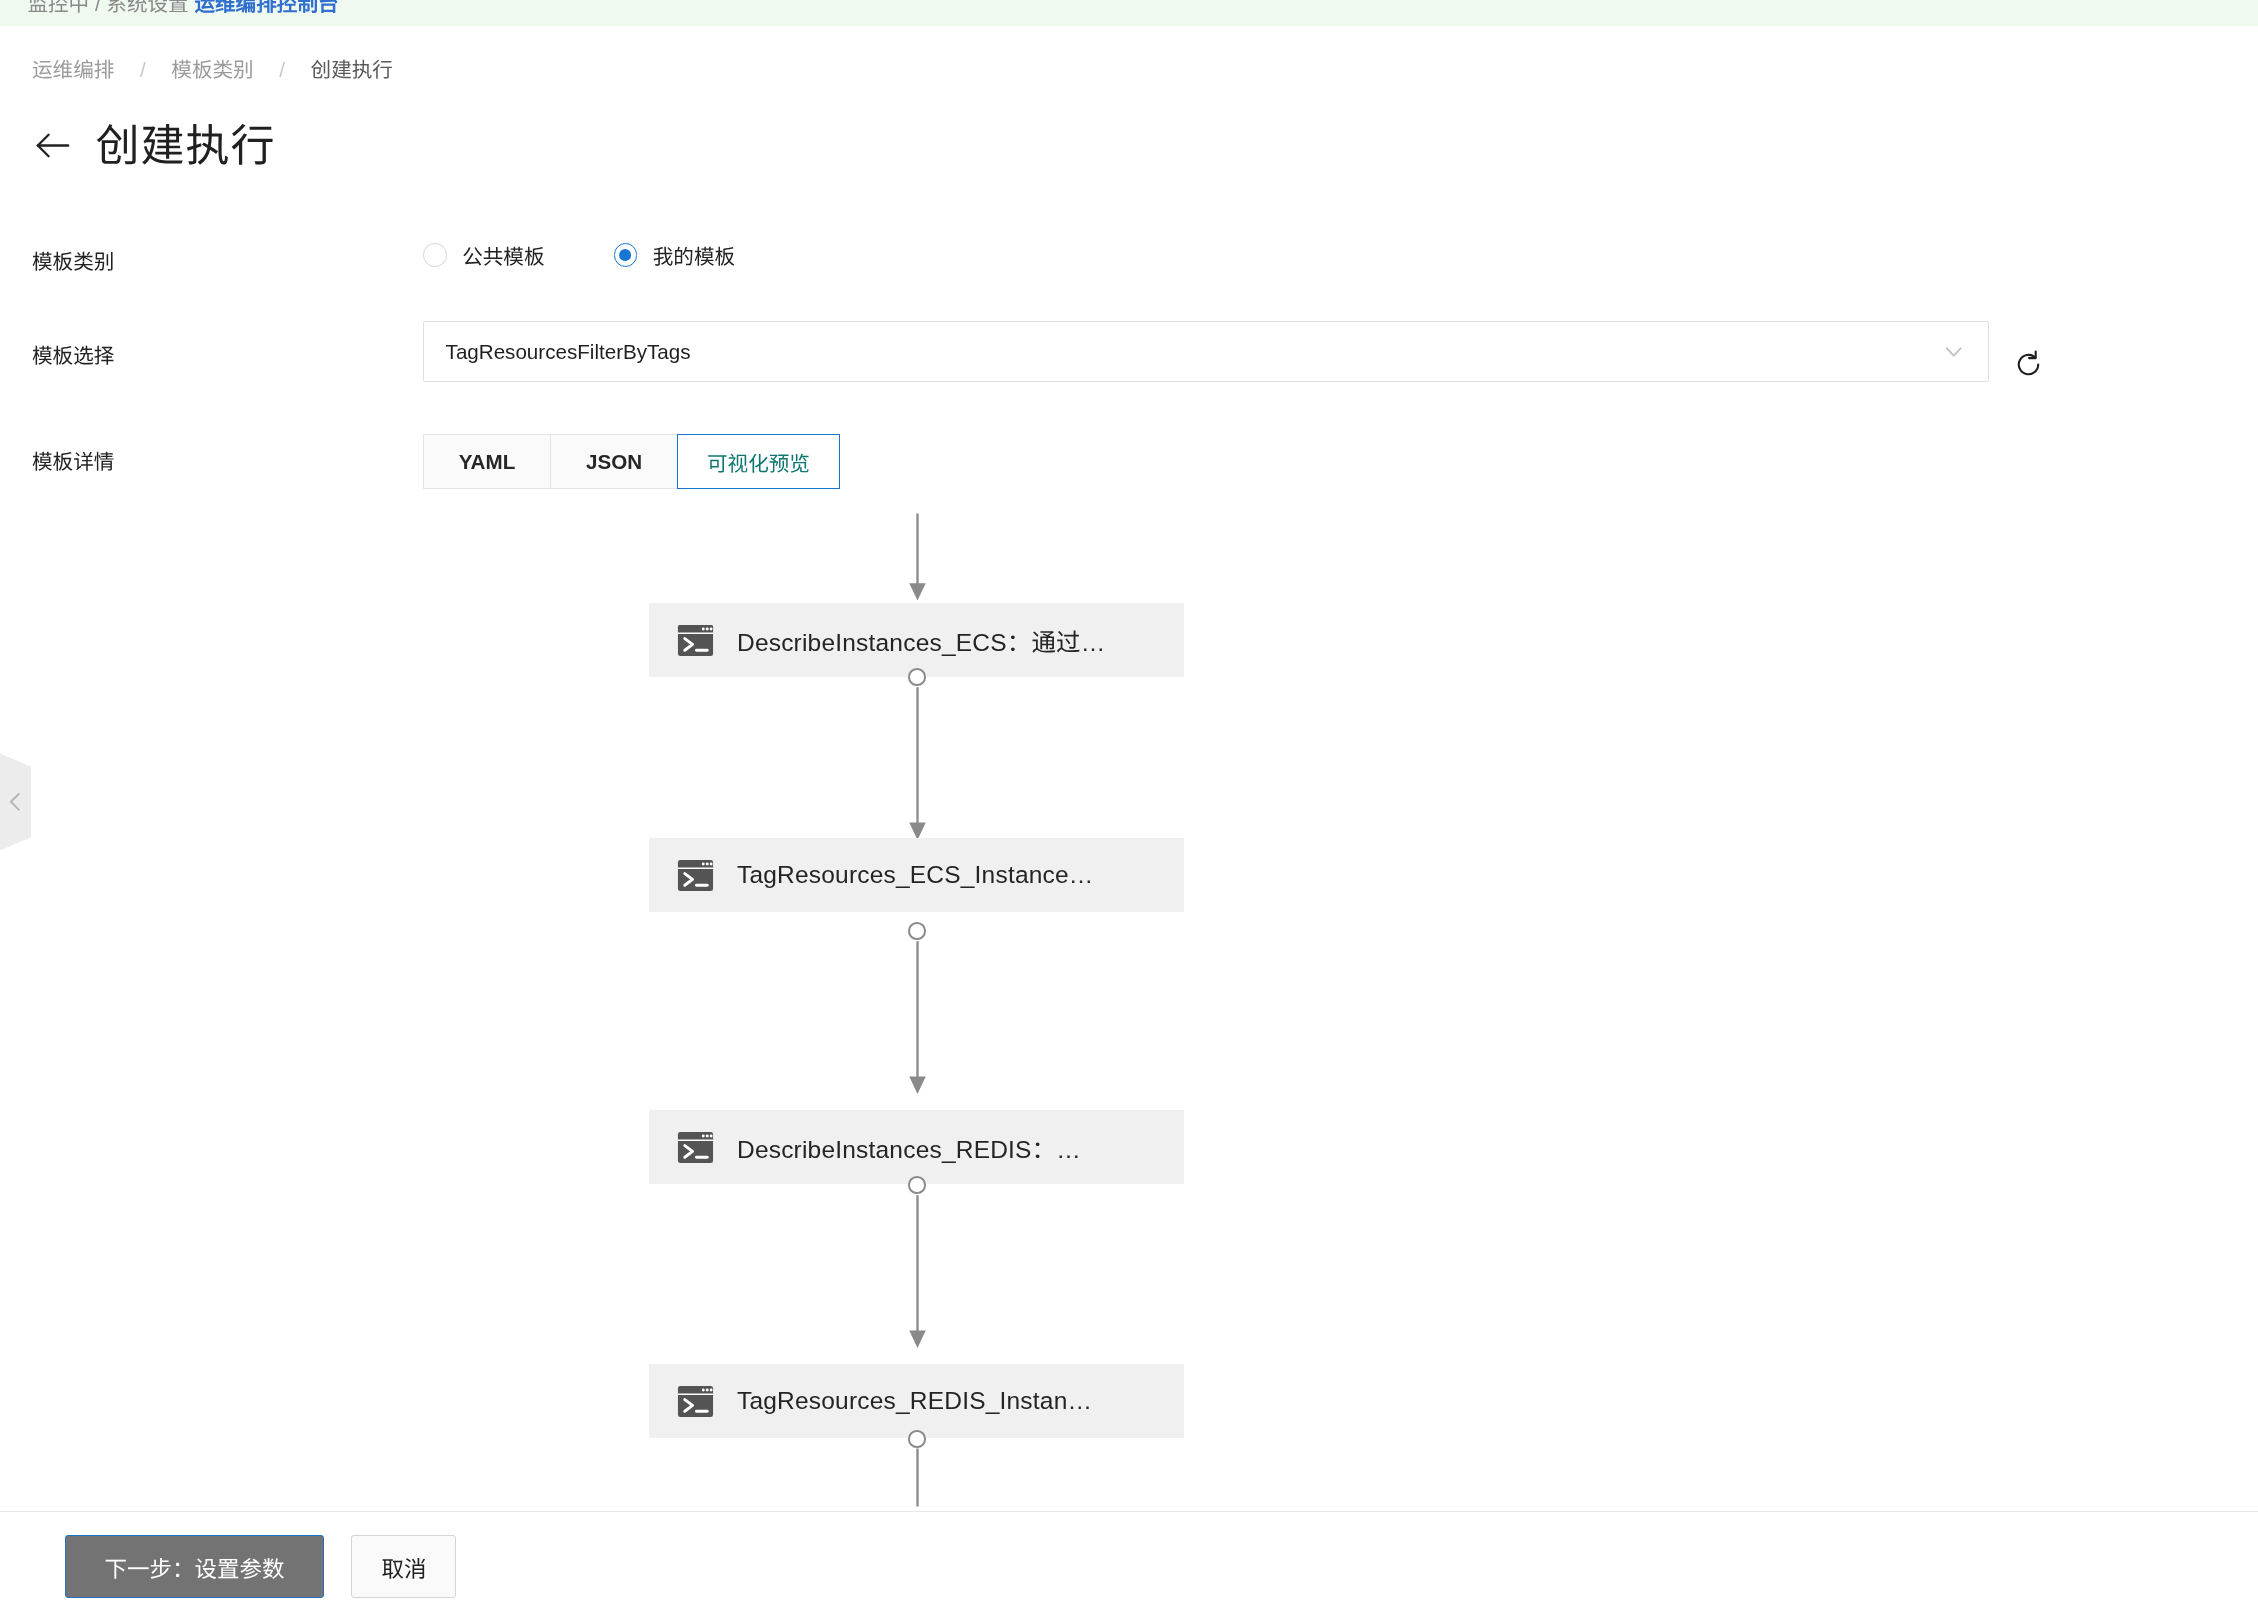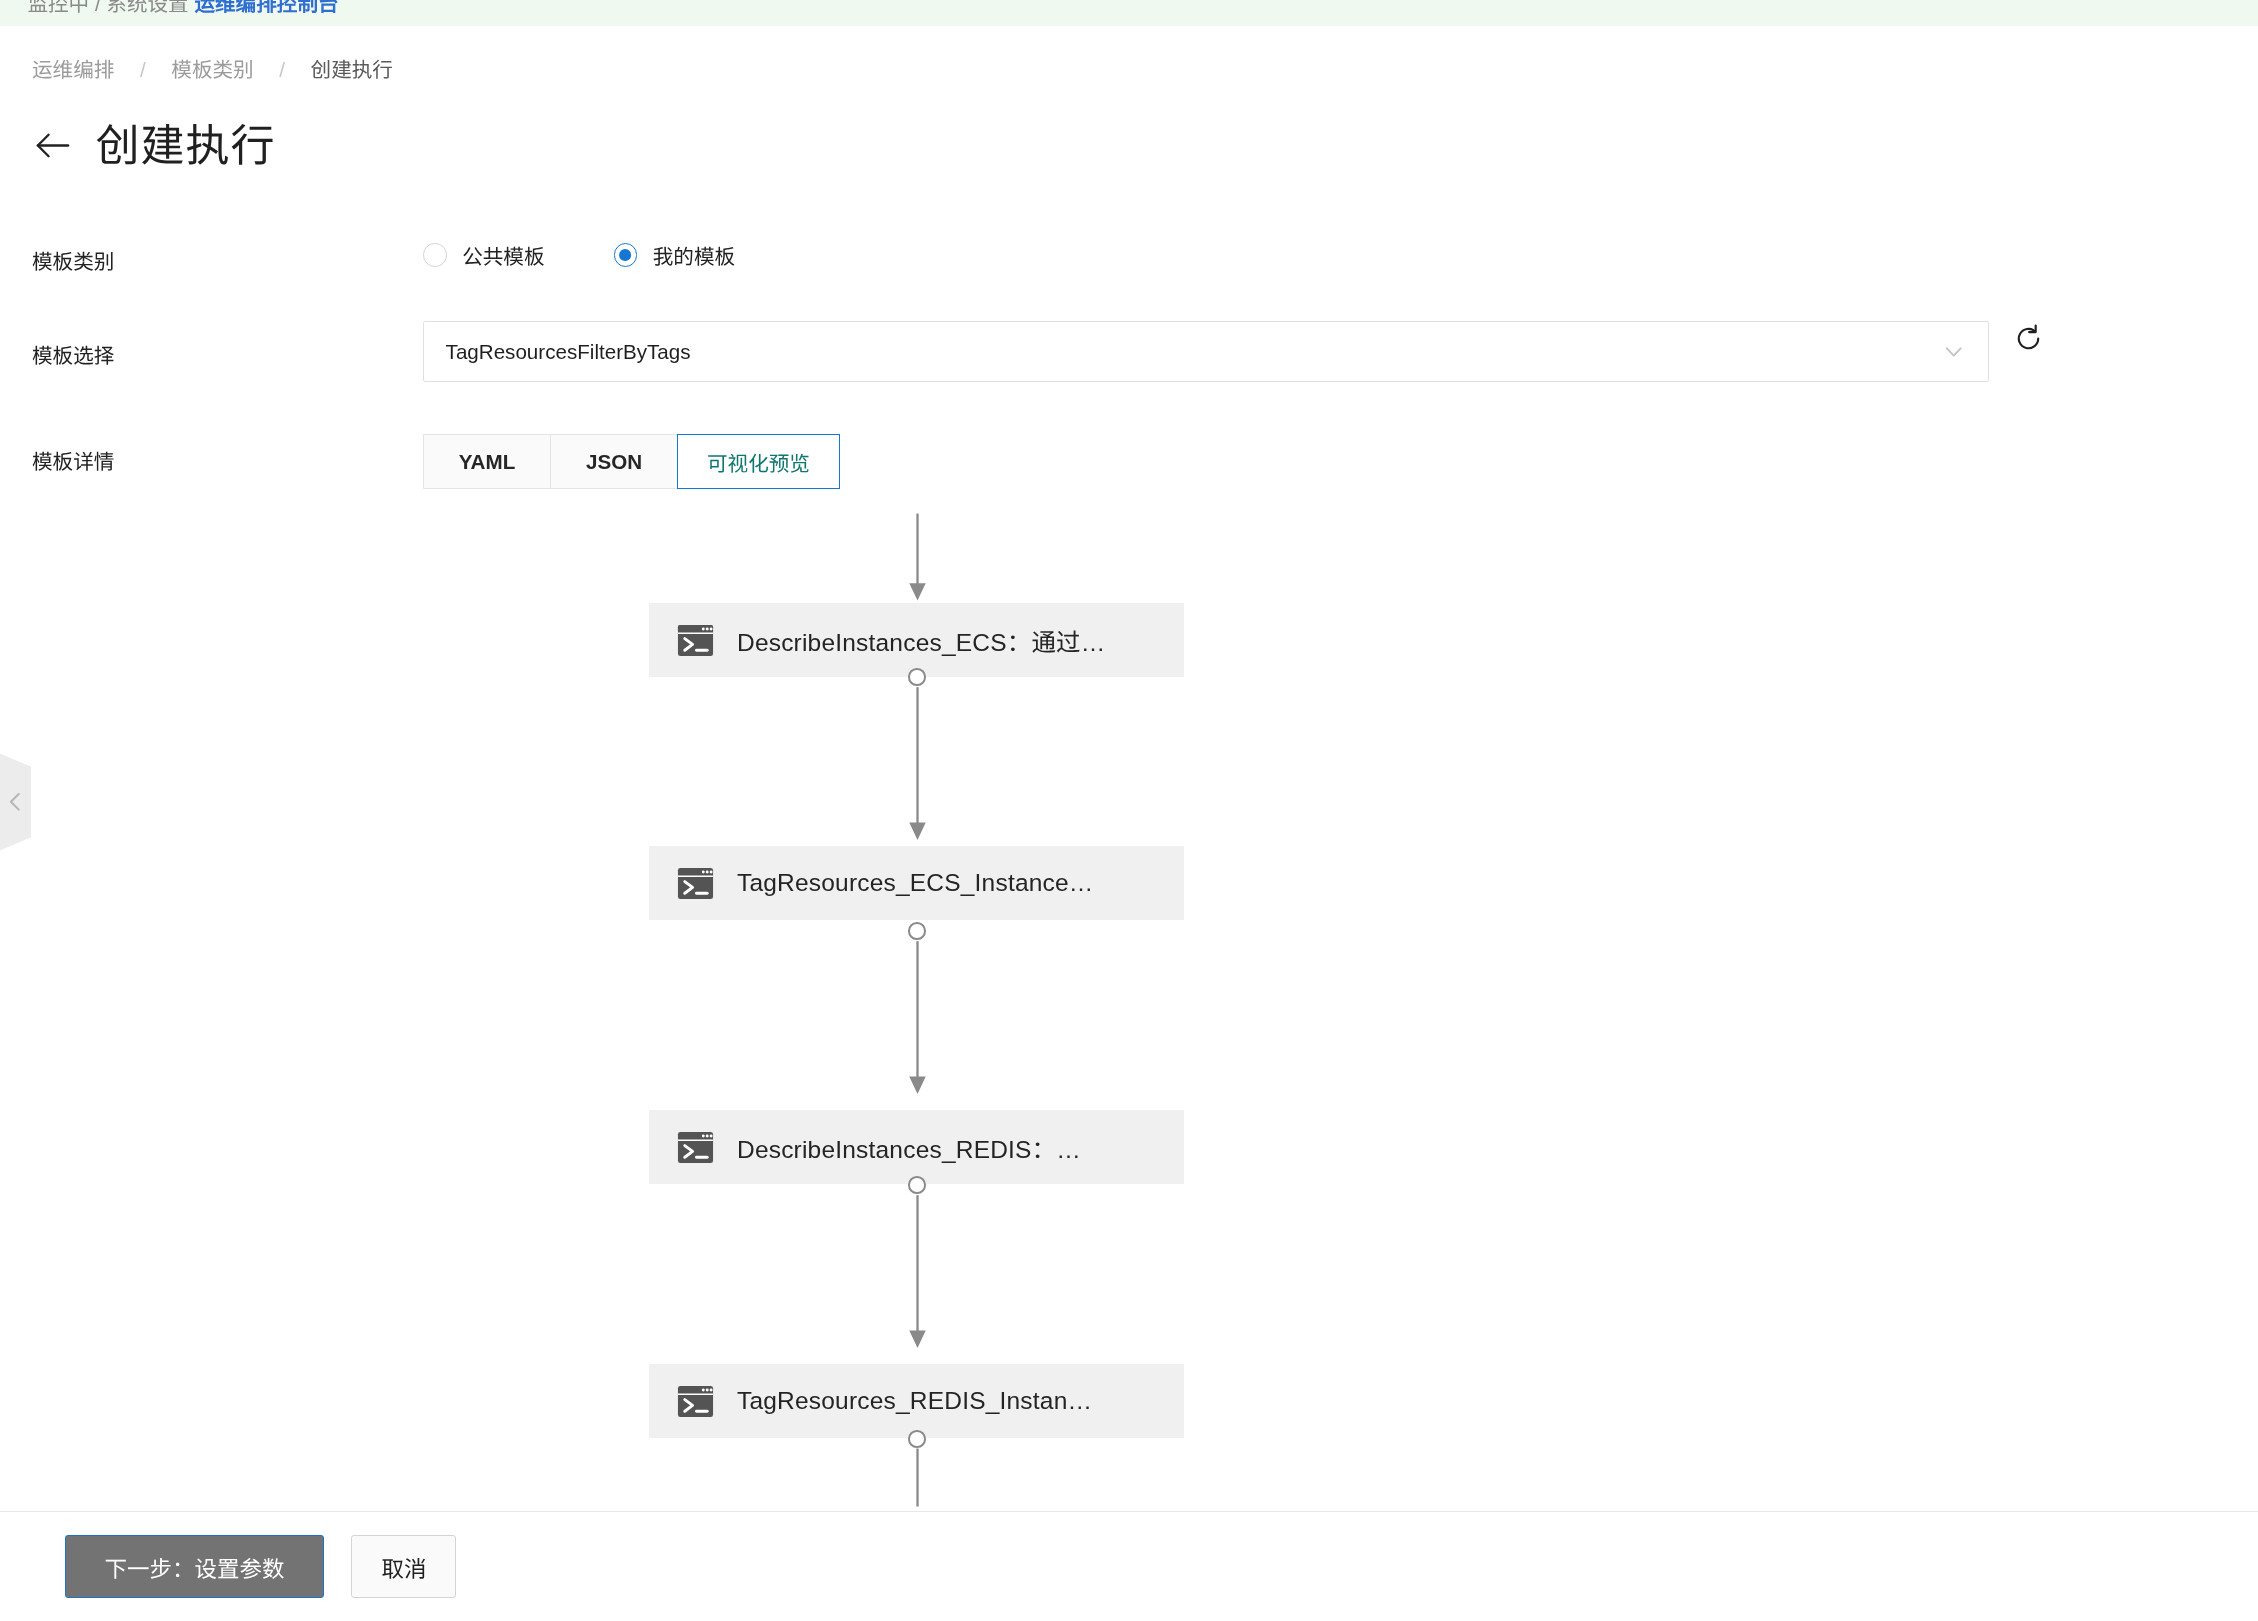--- a/index.html
+++ b/index.html
@@ -80,21 +80,21 @@
   .radio-opt.selected .radio-dot::after {
     content: ""; position: absolute; left: 50%; top: 50%;
     width: 11.8px; height: 11.8px; border-radius: 50%;
     background: #1677d2; transform: translate(-50%, -50%);
   }
   .radio-label { font-size: 20.6px; color: #222; white-space: nowrap; }
 
   
   .select-wrap {
     position: absolute; left: 423px; top: 321px;
-    display: flex; align-items: flex-start; gap: 21.6px;
+    display: flex; align-items: flex-end; gap: 21.6px;
   }
   .select-box {
     width: 1566px; height: 61px;
     border: 1px solid #e0e0e0; background: #fff;
     border-radius: 2px;
     display: flex; align-items: center;
     padding: 0 21.6px 0 21.6px;
     cursor: pointer;
   }
   .select-value {
@@ -272,21 +272,21 @@
       </div>
       <div class="port" style="left:908px; top:178px;"></div>
 
       <div class="edge" style="left:903px; top:196px;">
         <svg width="29" height="157" viewBox="0 0 30 160" aria-hidden="true">
           <path d="M15 0 V142" stroke="#8a8a8a" stroke-width="2.4" fill="none"></path>
           <path d="M6.5 140 L23.5 140 L15 158 Z" fill="#8a8a8a"></path>
         </svg>
       </div>
 
-      <div class="node" style="top:356px;">
+      <div class="node" style="top:348px;">
         <svg class="node-icon" viewBox="0 0 40 40" aria-hidden="true">
           <rect x="2" y="4" width="36" height="32" rx="2.5" fill="#545454"></rect>
           <line x1="2" y1="12.5" x2="38" y2="12.5" stroke="#ffffff" stroke-width="1.6"></line>
           <circle cx="28" cy="8.2" r="1.5" fill="#ffffff"></circle>
           <circle cx="32" cy="8.2" r="1.5" fill="#ffffff"></circle>
           <circle cx="36" cy="8.2" r="1.5" fill="#ffffff"></circle>
           <path d="M9 18 L17 24 L9 30" stroke="#ffffff" stroke-width="3" fill="none" stroke-linecap="round" stroke-linejoin="round"></path>
           <line x1="21" y1="30" x2="32" y2="30" stroke="#ffffff" stroke-width="3" stroke-linecap="round"></line>
         </svg>
         <span class="node-label">TagResources_ECS_Instance…</span>

